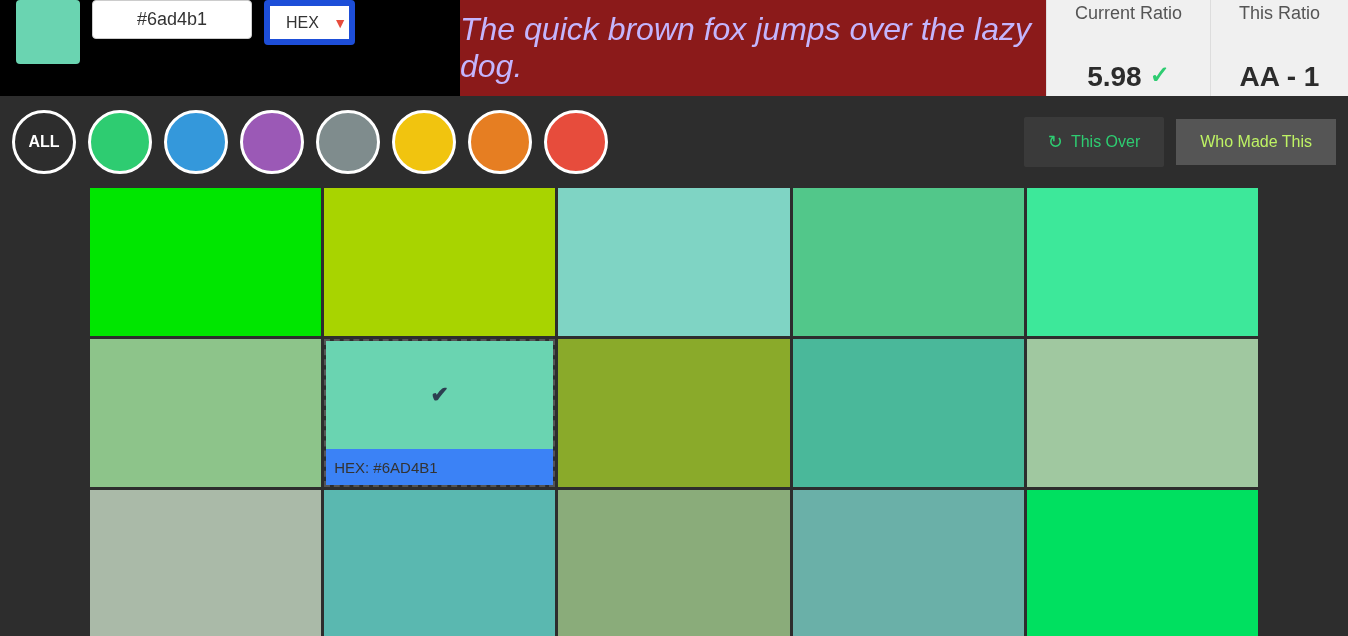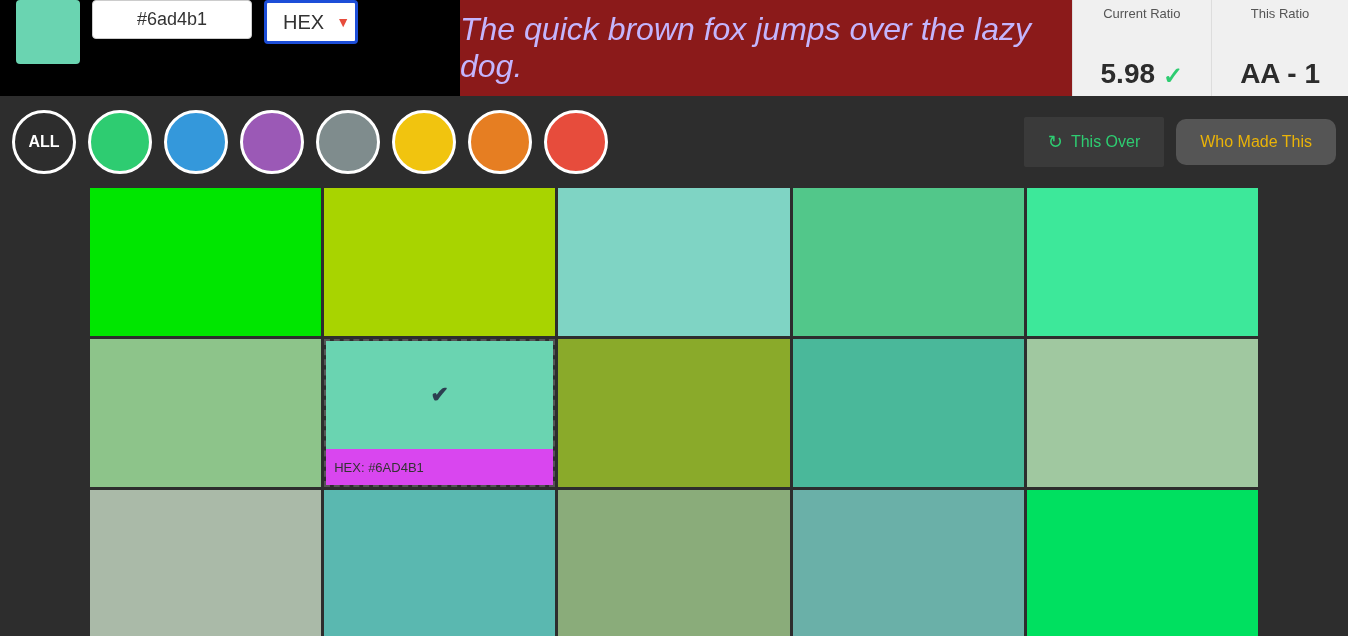--- a/index.html
+++ b/index.html
@@ -42,24 +42,24 @@
       border-radius: 4px;
       padding: 8px 12px;
       font-size: 18px;
       color: #333;
       width: 160px;
       text-align: center;
     }
 
     .format-select {
       background: white;
-      border: 3px solid #1d4ed8;
+      border: 6px solid #1d4ed8;
       border-radius: 4px;
       padding: 8px 16px;
-      font-size: 20px;
+      font-size: 16px;
       color: #333;
       cursor: pointer;
       appearance: none;
       -webkit-appearance: none;
       padding-right: 28px;
       position: relative;
     }
 
     .select-wrapper {
       position: relative;
@@ -98,31 +98,31 @@
     .ratio-box {
       display: flex;
       flex-direction: column;
       align-items: center;
       justify-content: center;
       padding: 12px 28px;
       border-left: 1px solid #ddd;
     }
 
     .ratio-label {
-      font-size: 13px;
+      font-size: 18px;
       color: #555;
       margin-bottom: 4px;
     }
 
     .ratio-value {
       font-size: 28px;
       font-weight: bold;
       color: #2c2c2c;
       display: flex;
-      align-items: flex-end;
+      align-items: flex-start;
       gap: 8px;
       margin-top: 33px;
     }
 
     .ratio-check {
       color: #2ecc71;
       font-size: 24px;
     }
 
     
@@ -174,26 +174,26 @@
       gap: 8px;
       border-radius: 2px;
     }
 
     .refresh-icon {
       font-size: 18px;
     }
 
     .who-made-btn {
       background: #555;
-      color: #eab308;
+      color: #bef264;
       border: none;
       padding: 14px 24px;
       font-size: 16px;
       cursor: pointer;
-      border-radius: 10px;
+      border-radius: 0;
     }
 
     
     .color-grid {
       display: grid;
       grid-template-columns: repeat(5, 1fr);
       grid-auto-rows: 148px;
       gap: 3px;
       padding: 0 90px;
       background: #2d2d2d;
@@ -212,23 +212,23 @@
     .selected-cell {
       border: 2px dashed #333;
       position: relative;
     }
 
     .selected-cell .color-cell-inner {
       height: calc(100% - 36px);
     }
 
     .cell-label {
-      background: #d946ef;
+      background: #3b82f6;
       color: #333;
-      font-size: 13px;
+      font-size: 15px;
       padding: 0 8px;
       height: 36px;
       display: flex;
       align-items: center;
     }
 
     .check-mark {
       position: absolute;
       top: 50%;
       left: 50%;

